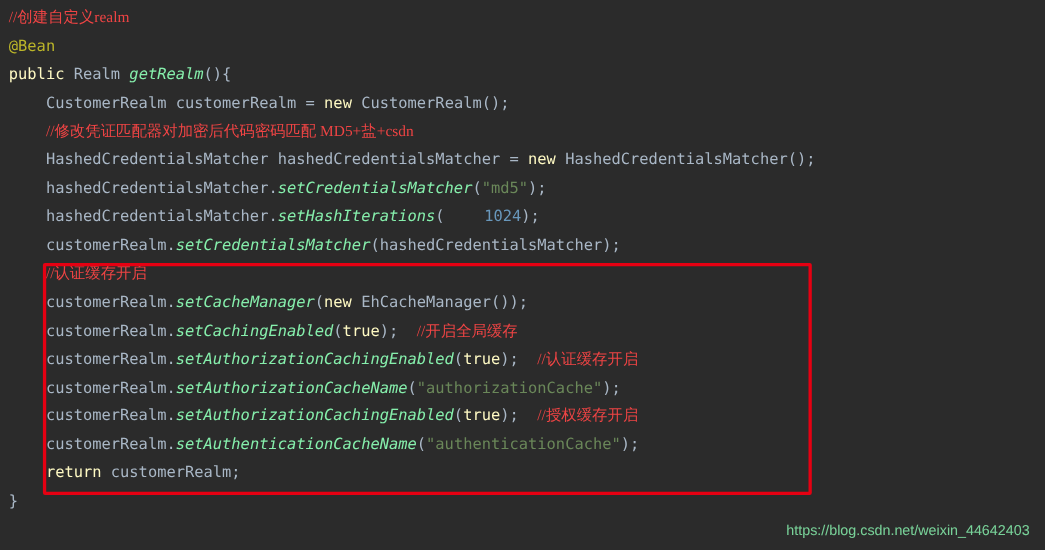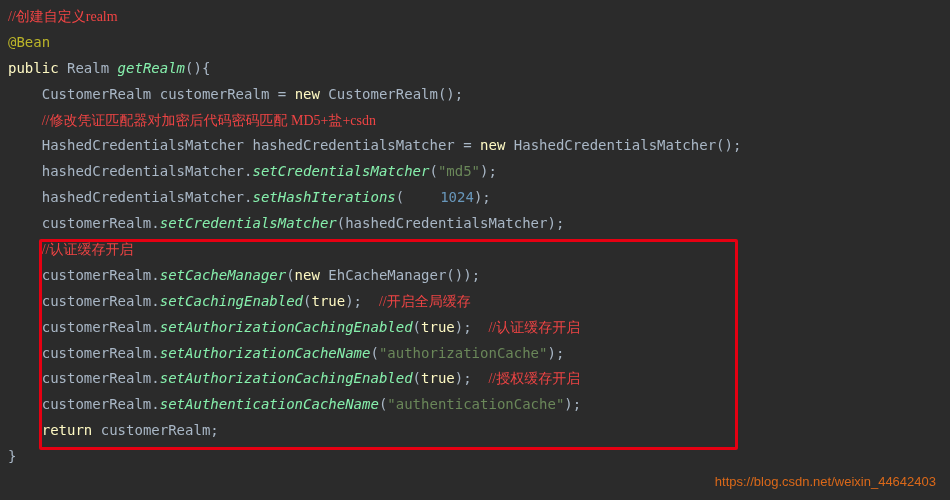--- a/index.html
+++ b/index.html
@@ -37,21 +37,21 @@
     left: 39px;
     top: 239px;
     width: 693px;
     height: 205px;
     border-radius: 2px;
   }
   .watermark {
     position: absolute;
     right: 14px;
     bottom: 6px;
-    color: #f97316;
+    color: #86efac;
     font-family: Arial, sans-serif;
     font-size: 13px;
     opacity: 0.85;
   }
 </style>
 </head>
 <body>
 
 <pre><span class="c-comment">//创建自定义realm</span>
 <span class="c-annot">@Bean</span>

